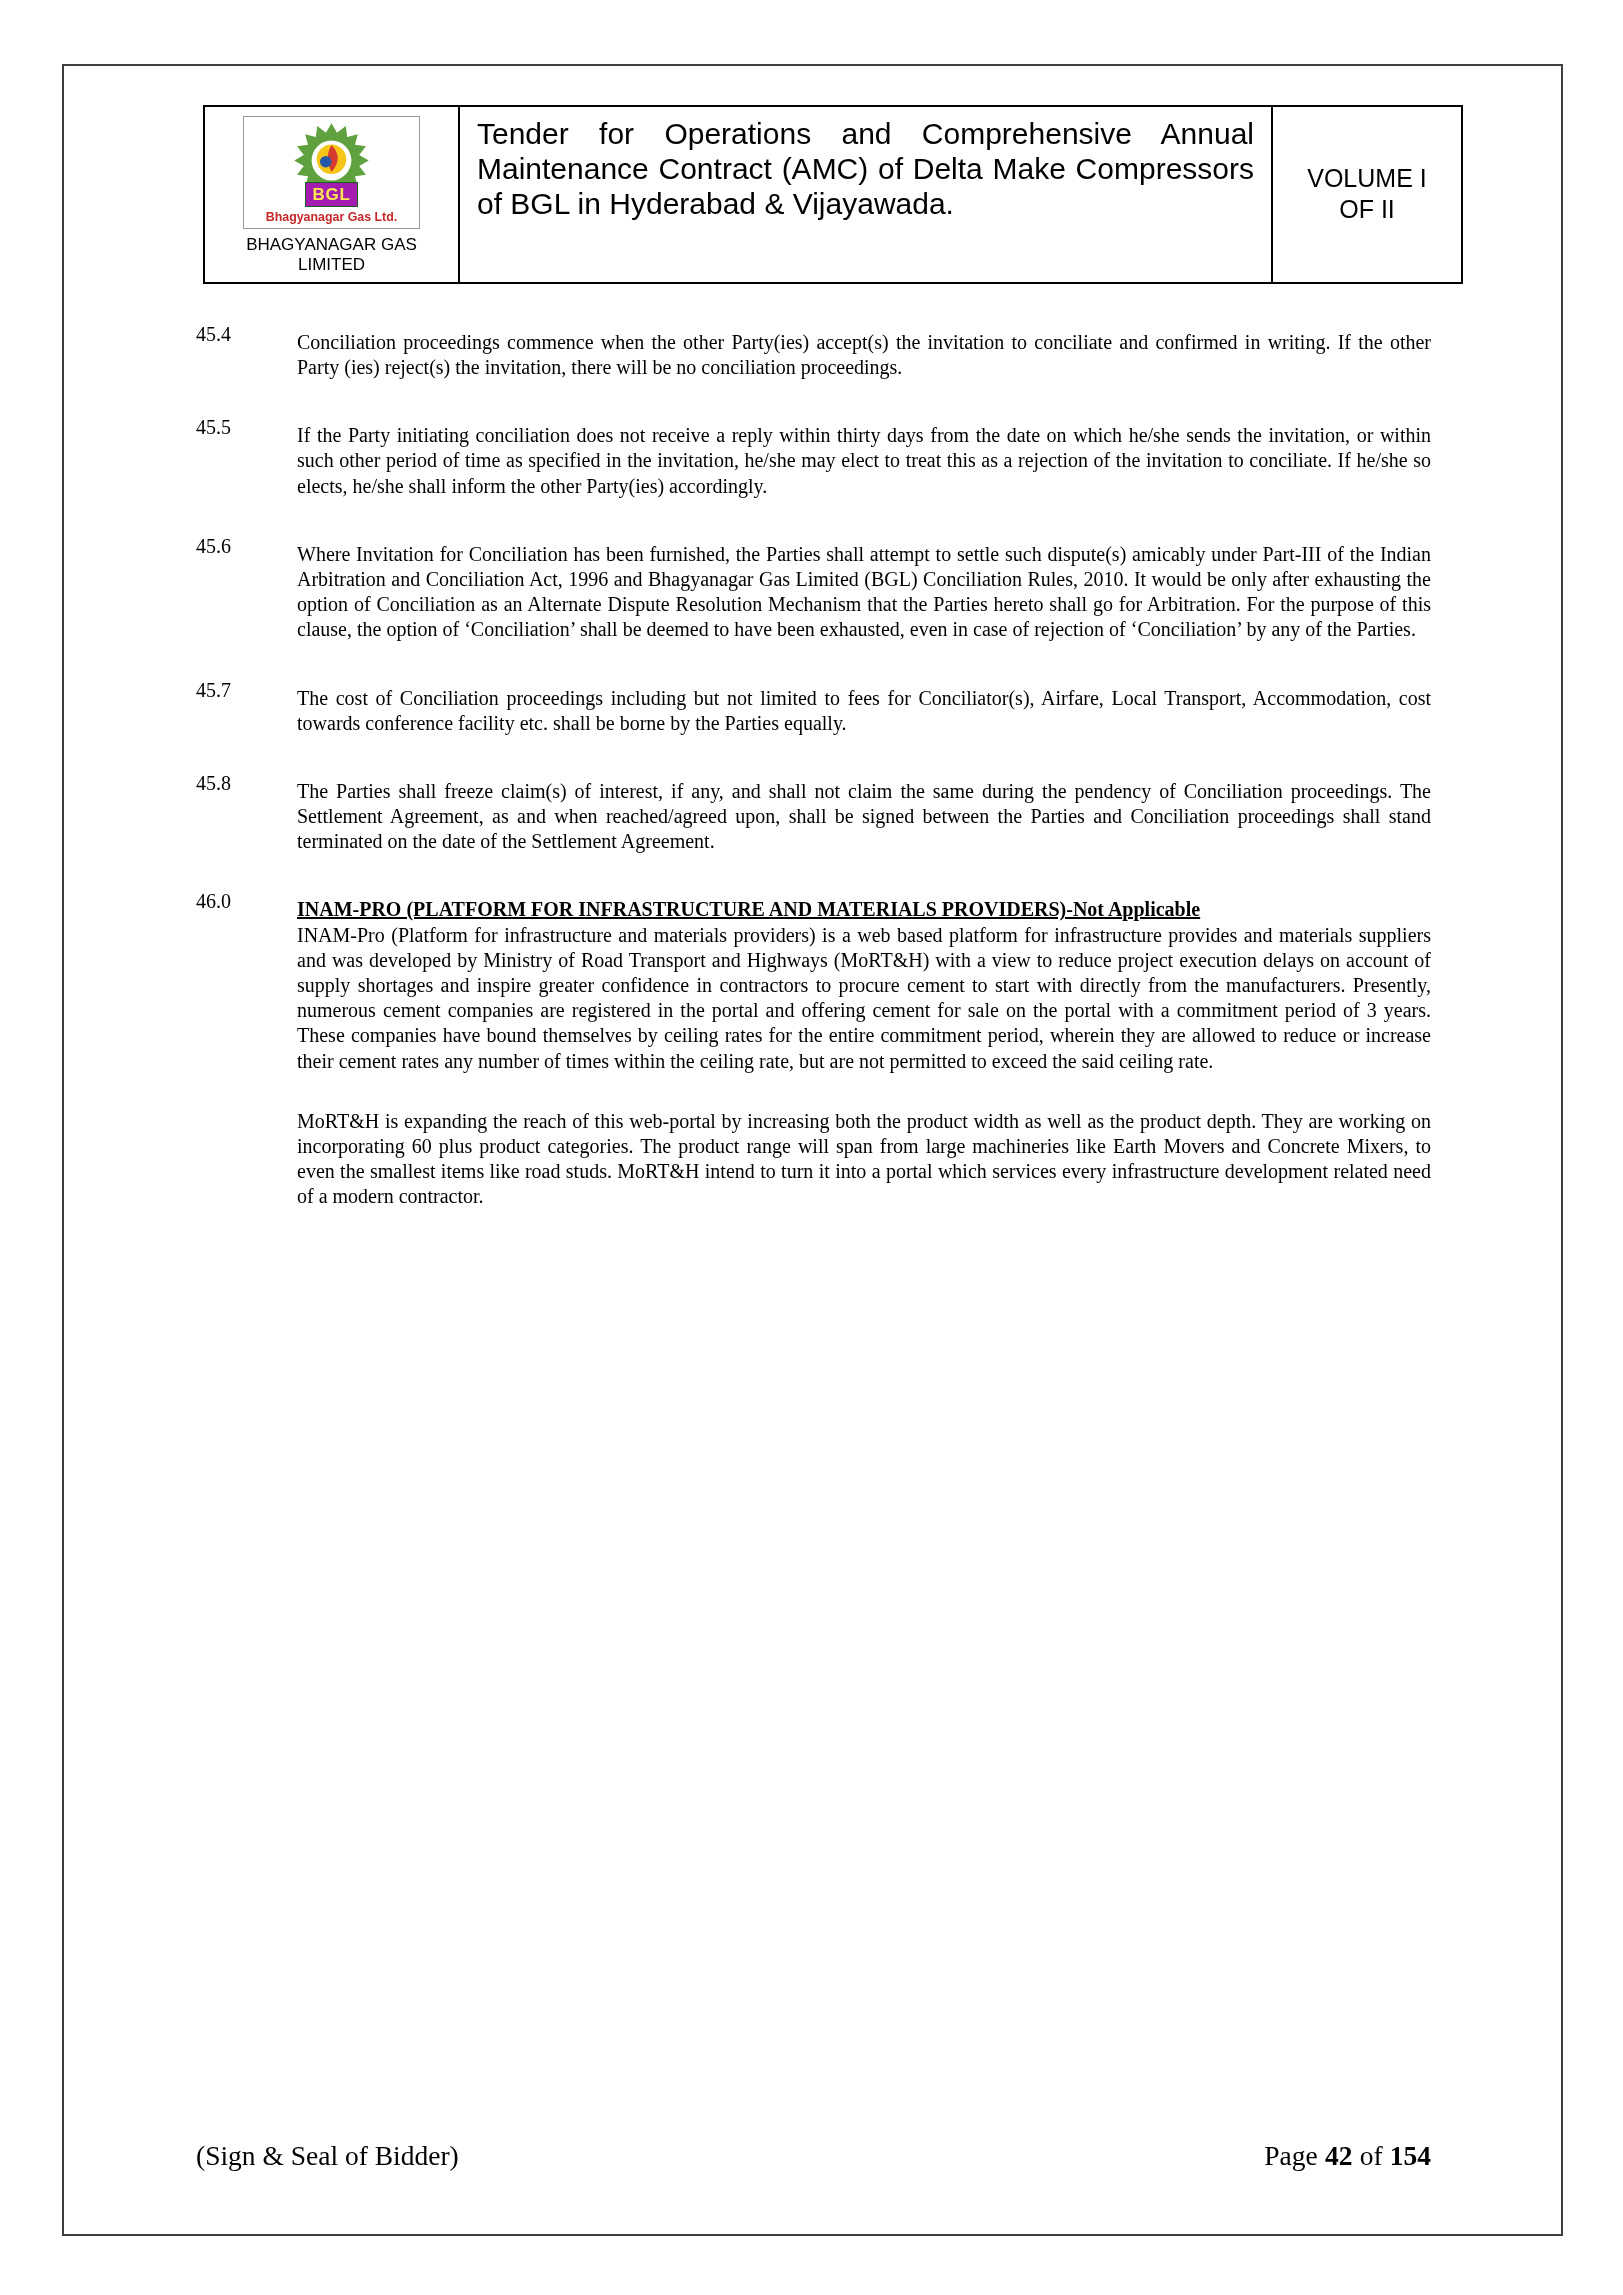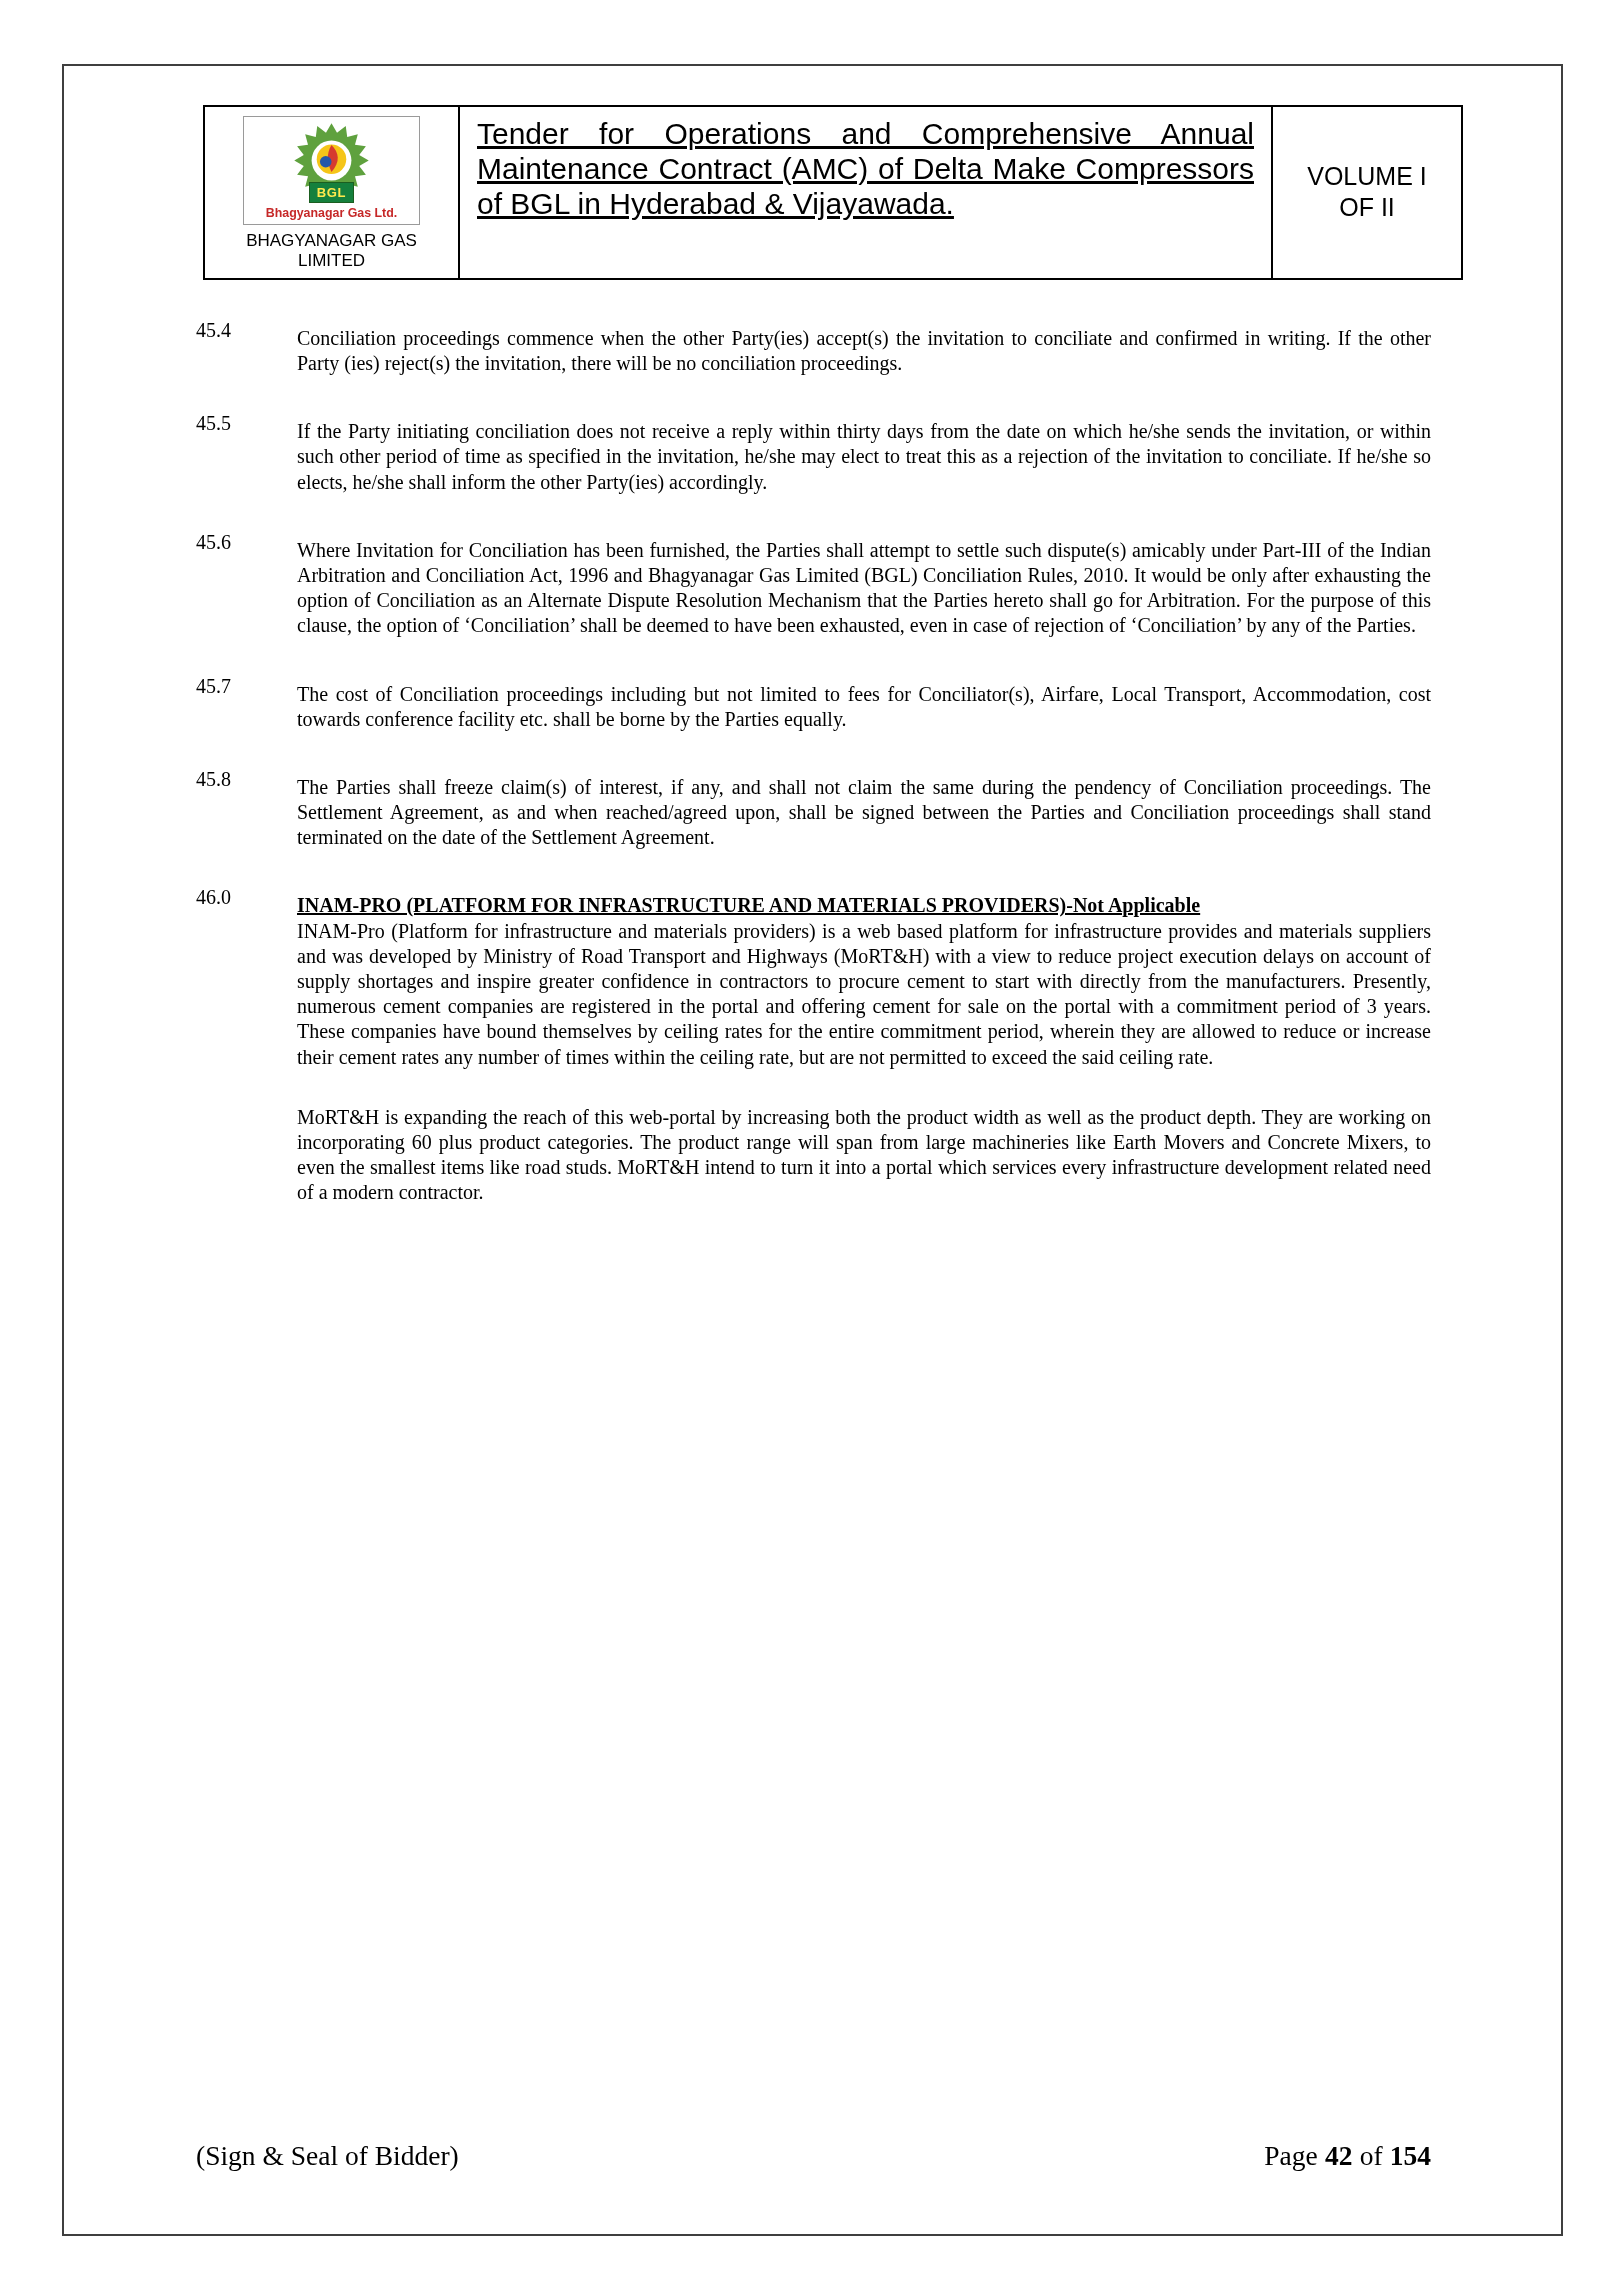--- a/index.html
+++ b/index.html
@@ -45,24 +45,24 @@
   .logo-box {
     border: 1.3px solid #9a9a9a;
     padding: 5.2px 22px 3.9px 22px;
     display: flex;
     flex-direction: column;
     align-items: center;
   }
   .logo-flower { width: 77px; height: 77px; display: block; }
   .logo-acronym {
     margin-top: -17px;
-    background: #15803d;
+    background: #a21caf;
     color: #ffe94d;
     font-weight: bold;
-    font-size: 13px;
+    font-size: 17px;
     line-height: 1;
     padding: 2.6px 6.5px 3.3px 6.5px;
     border: 0.7px solid #1b5e20;
     letter-spacing: 0.7px;
   }
   .logo-caption {
     margin-top: 2.6px;
     color: #c62828;
     font-size: 12.4px;
     font-weight: bold;
@@ -75,21 +75,20 @@
     line-height: 1.18;
     color: #000;
   }
   .title-cell {
     flex: 1;
     border-right: 2px solid #000;
     padding: 9.2px 17px 6.5px 17px;
     font-family: "Liberation Sans", sans-serif;
     font-size: 30px;
     line-height: 1.17;
-    text-decoration: underline;
   }
   .title-text { text-align: justify; }
   .bid-doc { text-align: center; }
   .volume-cell {
     width: 188px;
     flex: none;
     display: flex;
     flex-direction: column;
     align-items: center;
     justify-content: center;

